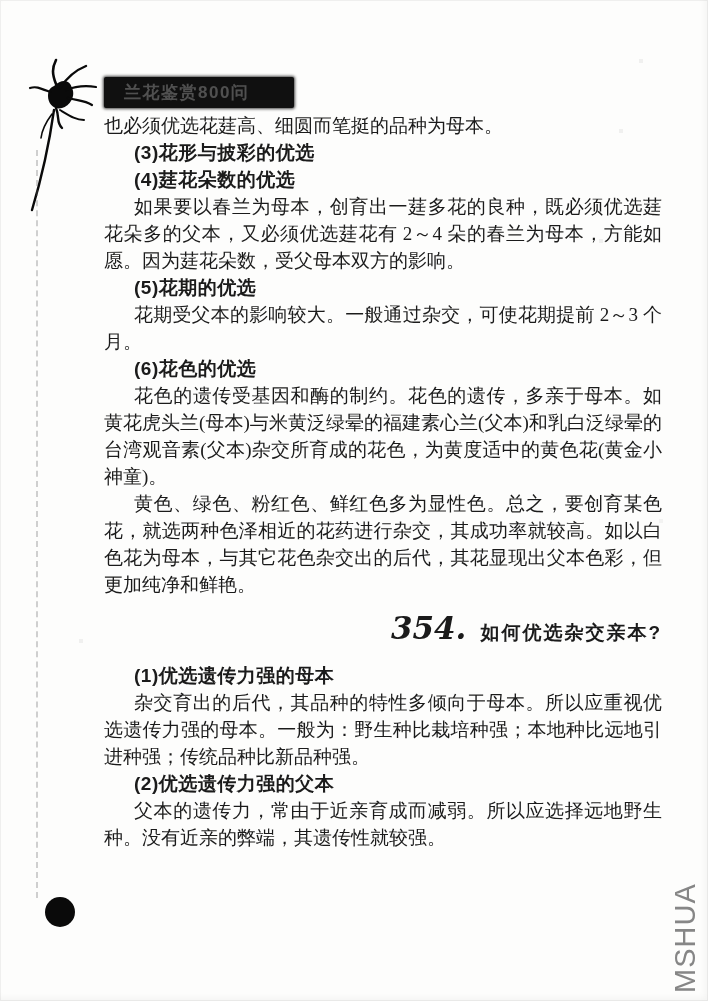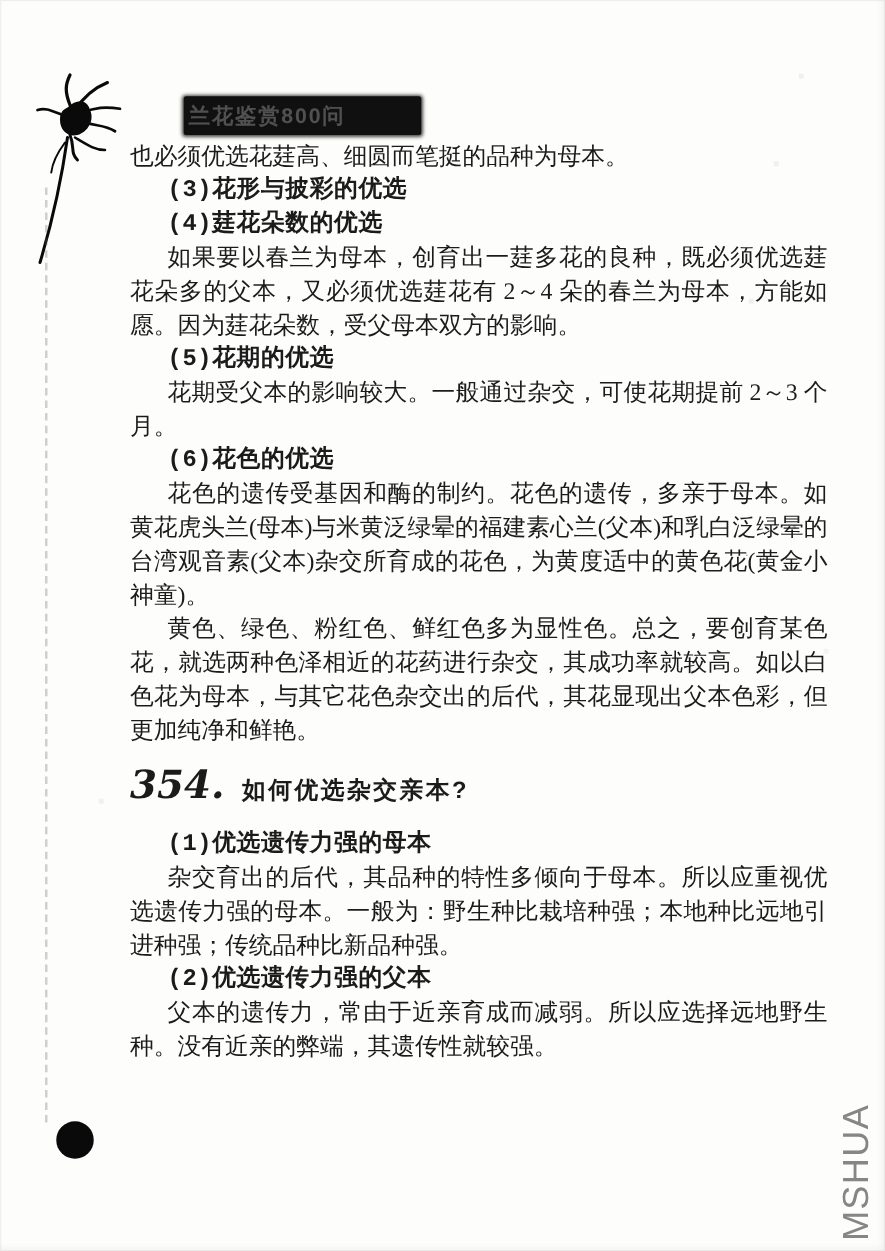--- a/index.html
+++ b/index.html
@@ -22,21 +22,21 @@
     width: 80px; height: 165px;
   }
   
   .banner {
     position: absolute; left: 104px; top: 77px;
     width: 190px; height: 31px;
     background: #101010;
     border-radius: 2px;
     box-shadow: 0 0 3px 1px rgba(10,10,10,0.75);
     display: flex; align-items: center;
-    padding-left: 4px; box-sizing: border-box; margin-left: 43px;
+    padding-left: 20px; box-sizing: border-box;
   }
   .banner .banner-title {
     color: rgba(230,230,230,0.30);
     font-family: "Liberation Sans", sans-serif;
     font-weight: bold; font-size: 17px;
     letter-spacing: 1.5px;
     filter: blur(0.6px);
     white-space: nowrap;
   }
   
@@ -55,30 +55,31 @@
   .text-col {
     position: absolute; left: 104px; top: 112px;
     width: 558px;
     font-size: 19px; line-height: 27px;
     text-align: justify;
     letter-spacing: 0;
   }
   .text-col p { margin: 0; text-indent: 30px; }
   .text-col p.flush { text-indent: 0; }
   .sub-heading {
-    font-family: Liberation Mono, monospace;
+    font-family: Liberation Sans, sans-serif;
     font-weight: 700;
     text-indent: 30px;
     letter-spacing: 0.5px;
   }
   .q-heading {
     display: flex; align-items: baseline;
     margin: 12px 0 11px 0;
     line-height: 36px;
     text-indent: 0;
+    justify-content: flex-end;
   }
   .q-number {
     font-family: "DejaVu Serif", serif;
     font-style: italic; font-weight: 700;
     font-size: 31px;
     margin-right: 14px;
   }
   .q-title {
     font-family: "Liberation Sans", sans-serif;
     font-weight: 700; font-size: 19px;

